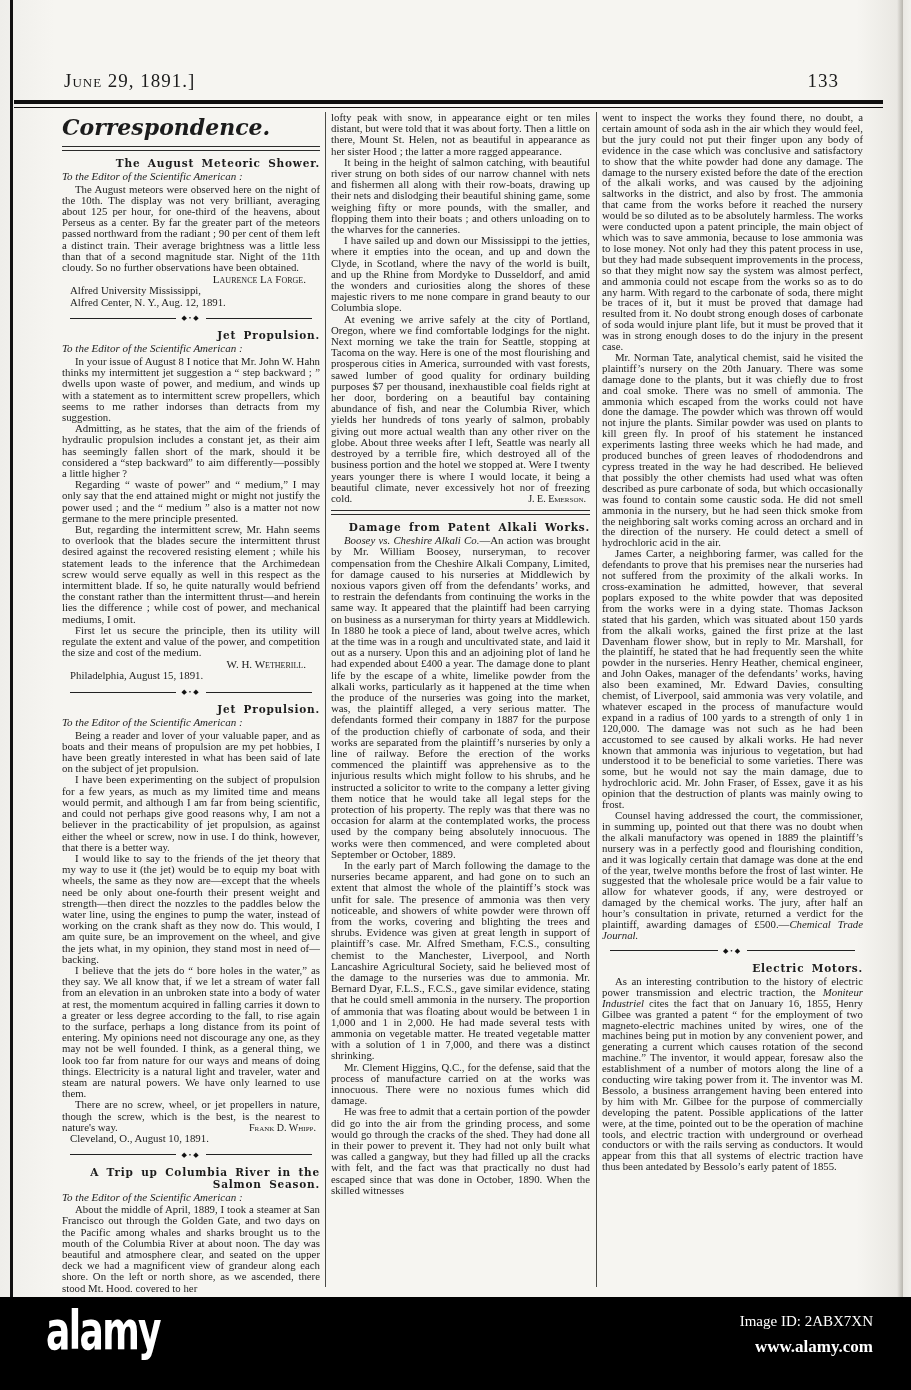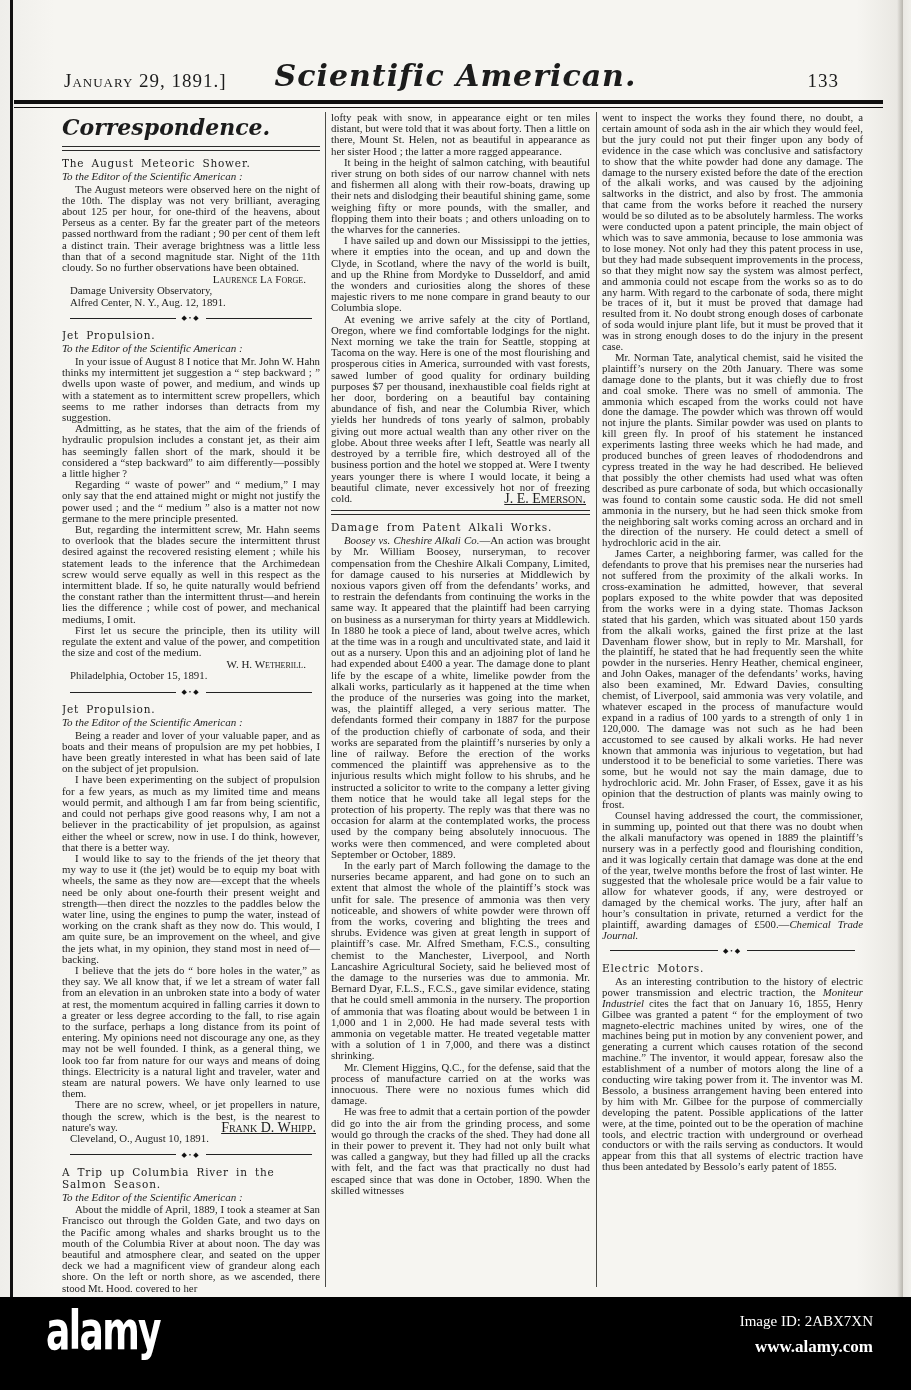--- a/index.html
+++ b/index.html
@@ -22,27 +22,27 @@
   
   .divider{position:absolute;top:112px;width:1px;height:1175px;background:#4a4a46;}
   .d1{left:325px;} .d2{left:596px;}
   .col{position:absolute;top:112px;height:1180px;overflow:hidden;text-align:justify;}
   .col-left{left:62px;width:258px;}
   .col-mid{left:331px;width:259px;}
   .col-right{left:602px;width:261px;}
   .section-title{font-family:"DejaVu Serif", serif;font-weight:bold;font-style:italic;
                  font-size:22px;margin:2px 0 6px 0;}
   .double-rule{height:3px;border-top:1px solid #2a2a2a;border-bottom:1px solid #2a2a2a;margin:2px 0 4px 0;}
-  .atitle{font-family:"DejaVu Serif", serif;font-weight:normal;font-size:10.5px;text-align:left;
+  .atitle{font-family:"DejaVu Serif", serif;font-weight:bold;font-size:10.5px;text-align:right;
           letter-spacing:0.8px;word-spacing:3px;margin:6px 0 2px 0;}
   .salut{font-style:italic;font-size:11px;margin:0 0 1px 0;text-indent:0;line-height:11.6px;}
   p.body{font-size:10.8px;line-height:11.2px;margin:0;text-indent:13px;}
   .col-right p.body{line-height:10.9px;}
   .sig{font-variant:small-caps;font-size:11px;text-align:right;padding-right:14px;line-height:12px;}
-  .sig-inline{float:right;font-variant:small-caps;font-size:14px;padding-right:4px;text-decoration:underline;}
+  .sig-inline{float:right;font-variant:small-caps;font-size:10px;padding-right:4px;}
   p.addr{font-size:10.8px;line-height:11.6px;margin:0;text-indent:8px;text-align:left;}
   .orn-sep{display:flex;align-items:center;margin:5px 8px 3px 8px;height:10px;}
   .orn-sep .line{flex:1;border-top:1px solid #222;}
   .orn-sep .orn{font-size:7px;letter-spacing:2px;padding:0 5px;color:#111;white-space:nowrap;}
   
   .alamy-bar{position:absolute;left:0;top:1297px;width:911px;height:96px;background:#000;}
   .alamy-logo{position:absolute;left:46px;top:8px;color:#fff;font-family:"DejaVu Sans", sans-serif;
               font-weight:bold;font-size:44px;letter-spacing:-2px;transform:scale(0.82,1.22);transform-origin:left center;}
   .alamy-right{position:absolute;right:38px;top:16px;text-align:right;color:#fff;
                font-family:Liberation Serif, serif;}
@@ -52,58 +52,57 @@
 </style>
 </head>
 <body>
 
 <div class="page">
   <div class="paper">
     <div class="left-edge"></div>
     <div class="right-shade"></div>
 
     <div class="mast">
-      <span class="mast-date">January 29, 1891.]</span>
-      <span class="mast-title">Scientific American.</span>
+      <span class="mast-date">June 29, 1891.]</span>
       <span class="mast-page">133</span>
     </div>
     <div class="head-rule">
       <div class="thick"></div>
         <div class="thin"></div>
     </div>
 
     <div class="divider d1"></div>
     <div class="divider d2"></div>
 
     <div class="col col-left">
       <div class="section-title">Correspondence.</div>
       <div class="double-rule"></div>
 
       <h3 class="atitle">The August Meteoric Shower.</h3>
       <p class="salut">To the Editor of the Scientific American :</p>
       <p class="body">The August meteors were observed here on the night of the 10th.  The display was not very brilliant, averaging about 125 per hour, for one-third of the heavens, about Perseus as a center.  By far the greater part of the meteors passed northward from the radiant ; 90 per cent of them left a distinct train.  Their average brightness was a little less than that of a second magnitude star.  Night of the 11th cloudy.  So no further observations have been obtained.</p>
       <div class="sig">Laurence La Forge.</div>
-      <p class="addr">Damage University Observatory,</p>
+      <p class="addr">Alfred University Mississippi,</p>
       <p class="addr">Alfred Center, N. Y., Aug. 12, 1891.</p>
 
       <div class="orn-sep">
           <span class="line"></span>
           <span class="orn">◆•◆</span>
           <span class="line"></span>
         </div>
 
       <h3 class="atitle">Jet Propulsion.</h3>
       <p class="salut">To the Editor of the Scientific American :</p>
       <p class="body">In your issue of August 8 I notice that Mr. John W. Hahn thinks my intermittent jet suggestion a “ step backward ; ” dwells upon waste of power, and medium, and winds up with a statement as to intermittent screw propellers, which seems to me rather indorses than detracts from my suggestion.</p>
       <p class="body">Admitting, as he states, that the aim of the friends of hydraulic propulsion includes a constant jet, as their aim has seemingly fallen short of the mark, should it be considered a “step backward” to aim differently—possibly a little higher ?</p>
       <p class="body">Regarding “ waste of power” and “ medium,” I may only say that the end attained might or might not justify the power used ; and the “ medium ” also is a matter not now germane to the mere principle presented.</p>
       <p class="body">But, regarding the intermittent screw, Mr. Hahn seems to overlook that the blades secure the intermittent thrust desired against the recovered resisting element ; while his statement leads to the inference that the Archimedean screw would serve equally as well in this respect as the intermittent blade.  If so, he quite naturally would befriend the constant rather than the intermittent thrust—and herein lies the difference ; while cost of power, and mechanical mediums, I omit.</p>
       <p class="body">First let us secure the principle, then its utility will regulate the extent and value of the power, and competition the size and cost of the medium.</p>
       <div class="sig">W. H. Wetherill.</div>
-      <p class="addr">Philadelphia, October 15, 1891.</p>
+      <p class="addr">Philadelphia, August 15, 1891.</p>
 
       <div class="orn-sep">
           <span class="line"></span>
           <span class="orn">◆•◆</span>
           <span class="line"></span>
         </div>
 
       <h3 class="atitle">Jet Propulsion.</h3>
       <p class="salut">To the Editor of the Scientific American :</p>
       <p class="body">Being a reader and lover of your valuable paper, and as boats and their means of propulsion are my pet hobbies, I have been greatly interested in what has been said of late on the subject of jet propulsion.</p>

